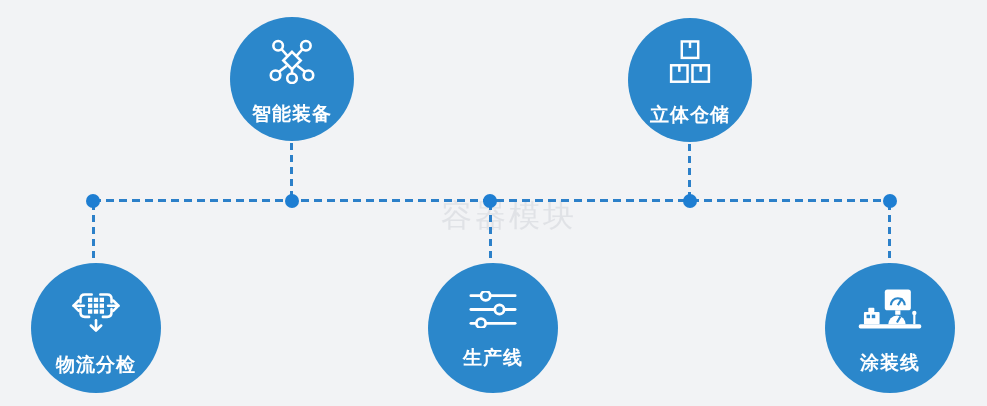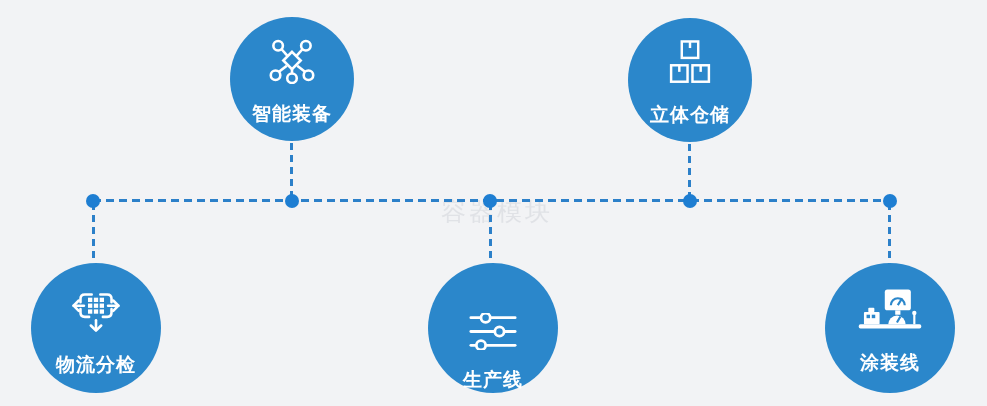--- a/index.html
+++ b/index.html
@@ -3,21 +3,21 @@
 <meta charset="utf-8">
 <style>
   html,body { margin:0; padding:0; background:#f2f3f5; }
   .stage {
     position:relative; width:987px; height:406px; overflow:hidden;
     background:var(--background,#f2f3f5);
     font-family:"Liberation Sans", sans-serif;
   }
   .watermark {
     position:absolute; left:441px; top:195px; z-index:0;
-    font-size:25px; letter-spacing:3px; color:var(--watermark,#e0e2e6);
+    font-size:31px; letter-spacing:3px; color:var(--watermark,#e0e2e6);
     user-select:none;
   }
   .hline {
     position:absolute; height:3px; z-index:1;
     background-image:repeating-linear-gradient(to right,
       var(--line,#2c80c9) 0, var(--line,#2c80c9) 8px,
       transparent 8px, transparent 13px);
   }
   .vline {
     position:absolute; width:3px; z-index:1;
@@ -122,21 +122,21 @@
           <rect x="5" y="32" width="20" height="20"></rect>
           <line x1="15" y1="32" x2="15" y2="40"></line>
           <rect x="31" y="32" width="20" height="20"></rect>
           <line x1="41" y1="32" x2="41" y2="40"></line>
         </g>
       </svg>
     </span>
     <span class="label">立体仓储</span>
   </div>
 
-  <div class="node" style="left:428px; top:263px; width:130px; height:130px;justify-content:flex-end;">
+  <div class="node" style="left:428px; top:263px; width:130px; height:130px;">
     <span class="icon">
       <svg viewBox="0 0 52 40" width="48" height="37">
         <g stroke="currentColor" stroke-width="3" stroke-linecap="round">
           <line x1="2" y1="5" x2="50" y2="5"></line>
           <line x1="2" y1="20" x2="50" y2="20"></line>
           <line x1="2" y1="35" x2="50" y2="35"></line>
         </g>
         <g fill="var(--circle,#2b87cb)" stroke="currentColor" stroke-width="3">
           <circle cx="18" cy="5" r="5"></circle>
           <circle cx="33" cy="20" r="5"></circle>

